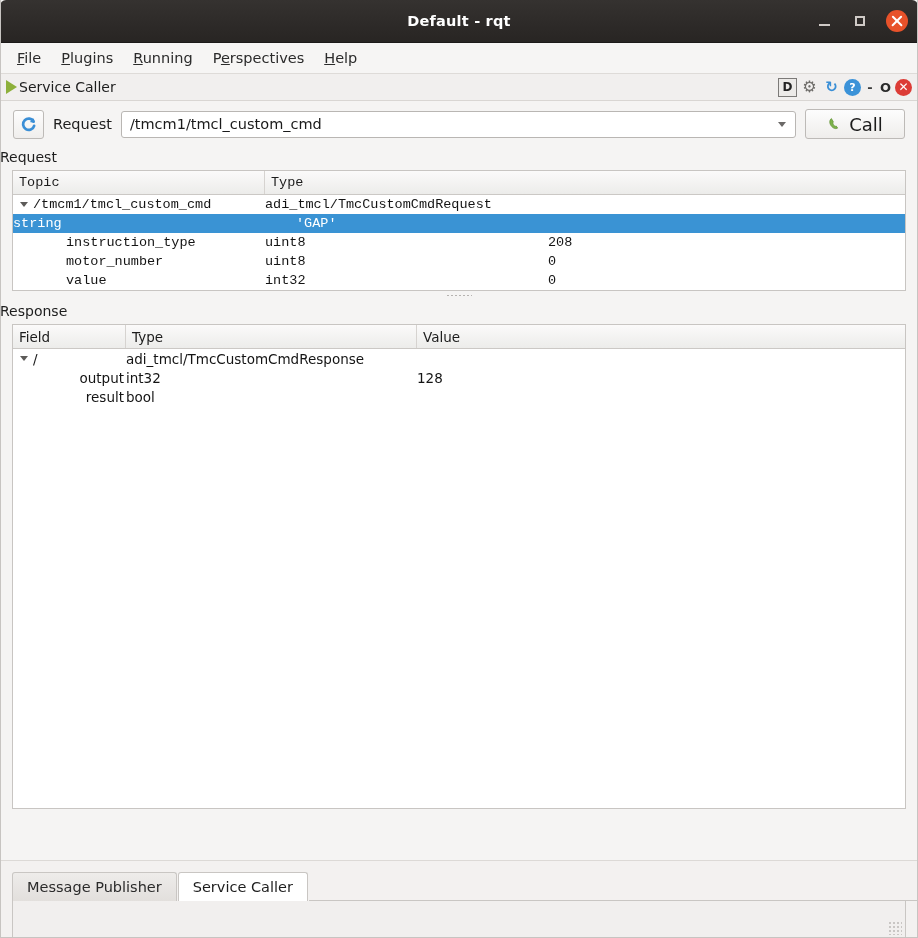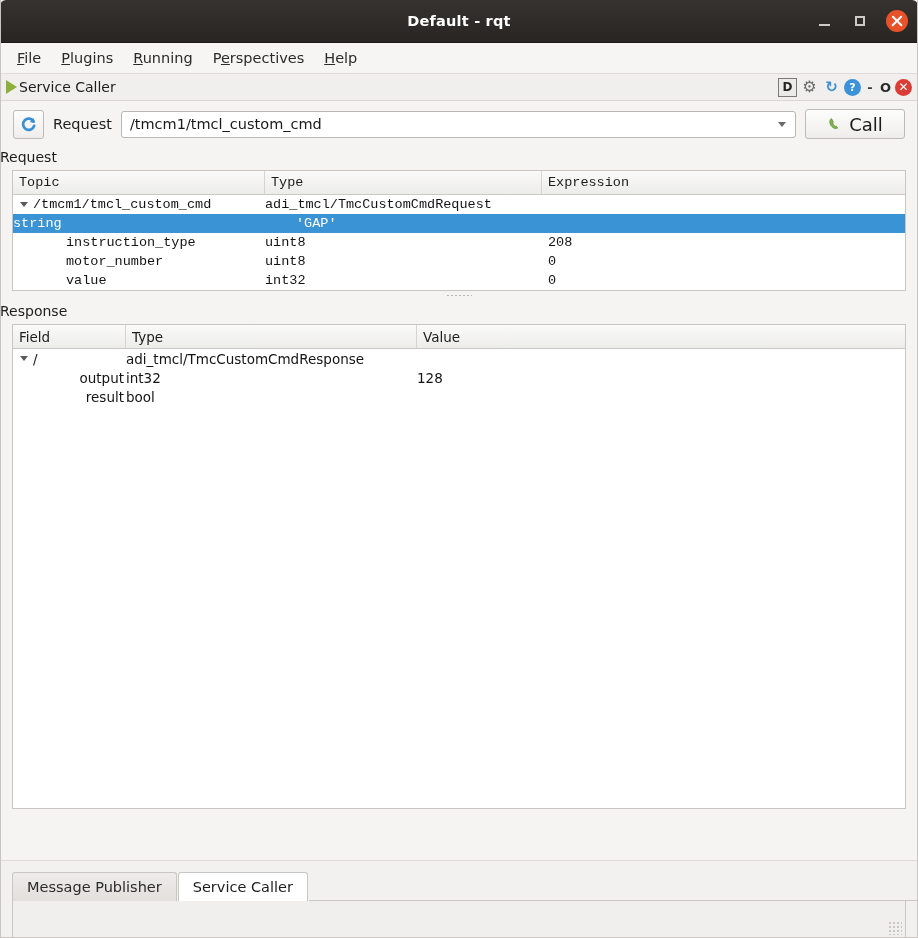--- a/index.html
+++ b/index.html
@@ -447,21 +447,20 @@
         <span class="call-label">Call</span>
       </div>
     </div>
 
     <div class="section-label">Request</div>
 
     <div class="table-wrap">
       <div class="thead">
         <div class="th" style="width:252px">Topic</div>
         <div class="th" style="width:277px">Type</div>
-        <div class="th" style="flex:1 1 auto">Expression</div>
       </div>
       <div class="tbody">
 
         <div class="trow">
           <div class="td" style="width:252px;padding-left:7px">
             <span class="tri"></span>
             <span>/tmcm1/tmcl_custom_cmd</span>
           </div>
           <div class="td" style="width:277px">adi_tmcl/TmcCustomCmdRequest</div>
           <div class="td" style="flex:1 1 auto;padding-left:6px"></div>

